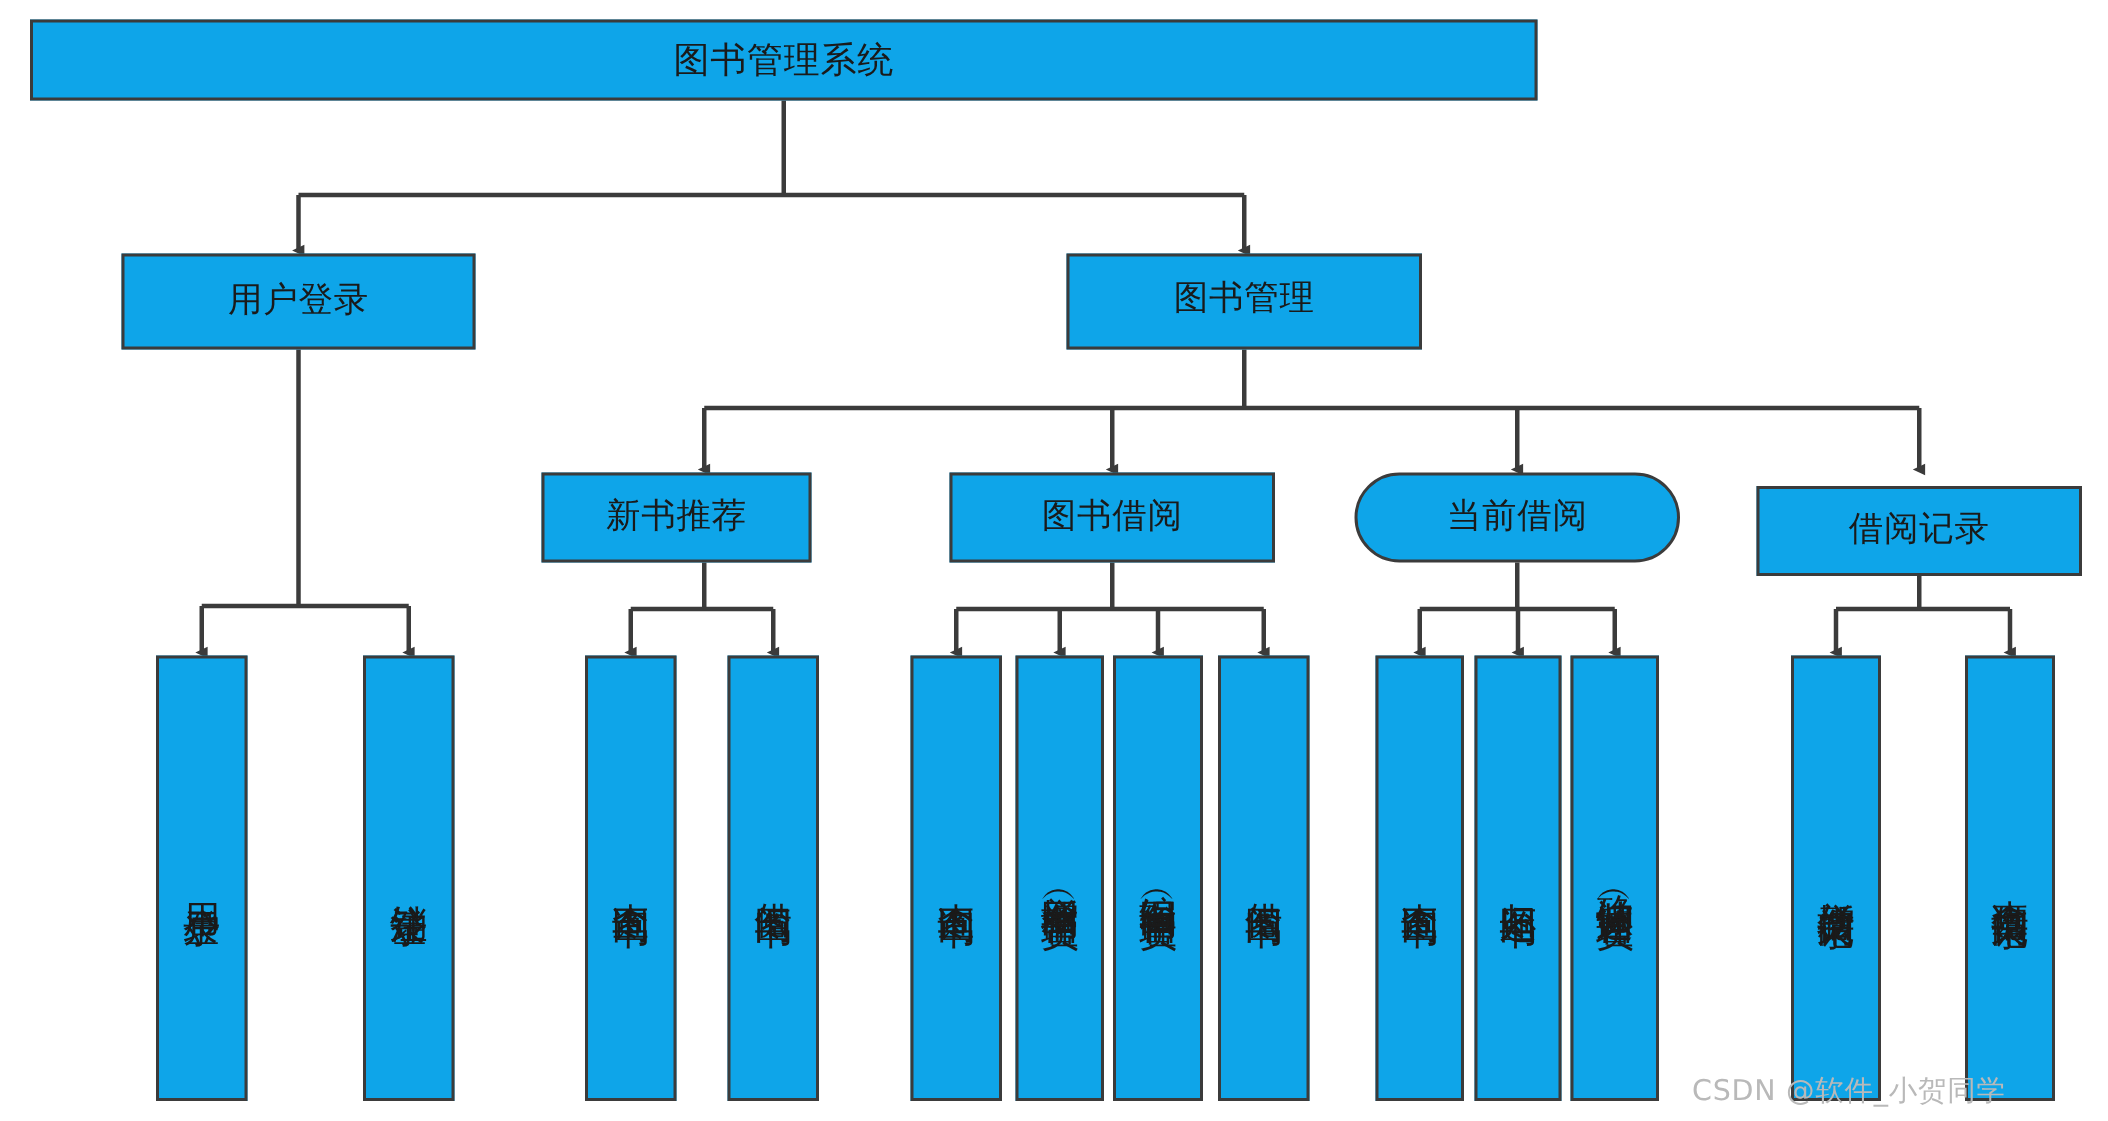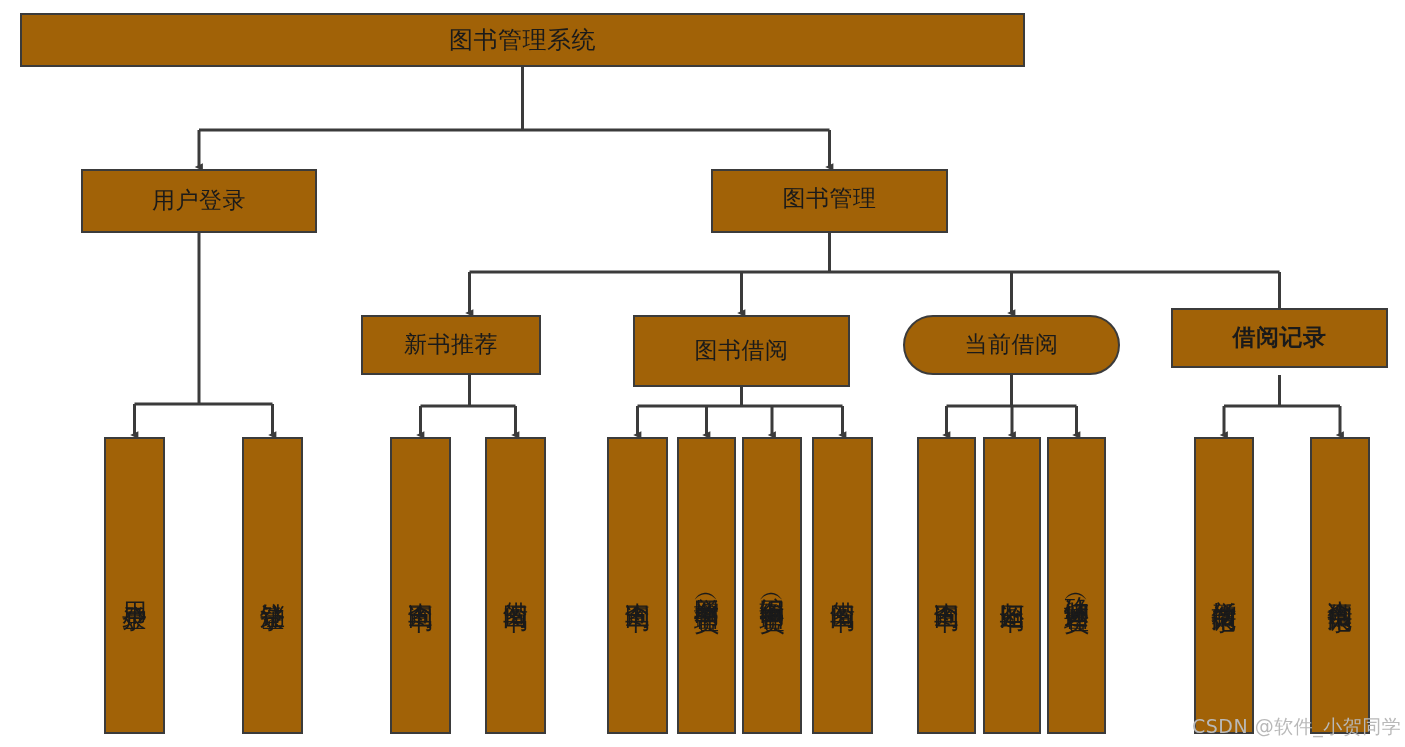--- a/index.html
+++ b/index.html
@@ -21,21 +21,21 @@
     position: absolute;
     left: 0;
     top: 0;
     width: 1405px;
     height: 747px;
     pointer-events: none;
   }
   .node {
     position: absolute;
     box-sizing: border-box;
-    background: #a16207;
+    background: #0ea5e9;
     border: 2.5px solid #3b3b3b;
     display: flex;
     align-items: center;
     justify-content: center;
     color: #1a1a1a;
   }
   .node-label {
     display: block;
     text-align: center;
     line-height: 1.18;
@@ -125,27 +125,27 @@
       </div>
       <div class="node lvl2 horiz" style="left: 81px; top: 169px; width: 236px; height: 64px;">
         <span class="node-label">用户登录</span>
       </div>
       <div class="node lvl2 horiz" style="left: 711px; top: 169px; width: 237px; height: 64px; font-family: Liberation Mono, monospace;">
         <span class="node-label">图书管理</span>
       </div>
       <div class="node lvl3 horiz" style="left: 361px; top: 315px; width: 180px; height: 60px;">
         <span class="node-label">新书推荐</span>
       </div>
-      <div class="node lvl3 horiz" style="left: 633px; top: 315px; width: 217px; height: 72px;">
+      <div class="node lvl3 horiz" style="left: 633px; top: 315px; width: 217px; height: 60px;">
         <span class="node-label">图书借阅</span>
       </div>
       <div class="node lvl3 horiz" style="left: 903px; top: 315px; width: 217px; height: 60px; border-radius: 30px;">
         <span class="node-label">当前借阅</span>
       </div>
-      <div class="node lvl3 horiz" style="left: 1171px; top: 308px; width: 217px; height: 60px; font-weight: bold;">
+      <div class="node lvl3 horiz" style="left: 1171px; top: 324px; width: 217px; height: 60px;">
         <span class="node-label">借阅记录</span>
       </div>
       <div class="node leaf vert" style="left: 104px; top: 437px; width: 61px; height: 297px;">
         <span class="node-label">用户登录</span>
       </div>
       <div class="node leaf vert" style="left: 242px; top: 437px; width: 61px; height: 297px;">
         <span class="node-label">注销登录</span>
       </div>
       <div class="node leaf vert" style="left: 390px; top: 437px; width: 61px; height: 297px;">
         <span class="node-label">查询图书</span>
@@ -175,15 +175,15 @@
         <span class="node-label">确认归还（管理员）</span>
       </div>
       <div class="node leaf vert" style="left: 1194px; top: 437px; width: 60px; height: 297px;">
         <span class="node-label">新增借阅记录</span>
       </div>
       <div class="node leaf vert" style="left: 1310px; top: 437px; width: 60px; height: 297px;">
         <span class="node-label">查询借阅记录</span>
       </div>
     </div>
 
-  <div class="watermark" style="left: 1192px; top: 714px; color: rgb(185, 185, 185);">CSDN @软件_小贺同学</div>
+  <div class="watermark" style="left: 1128px; top: 714px; color: rgb(185, 185, 185);">CSDN @软件_小贺同学</div>
 
 </div>
 
 </body></html>

